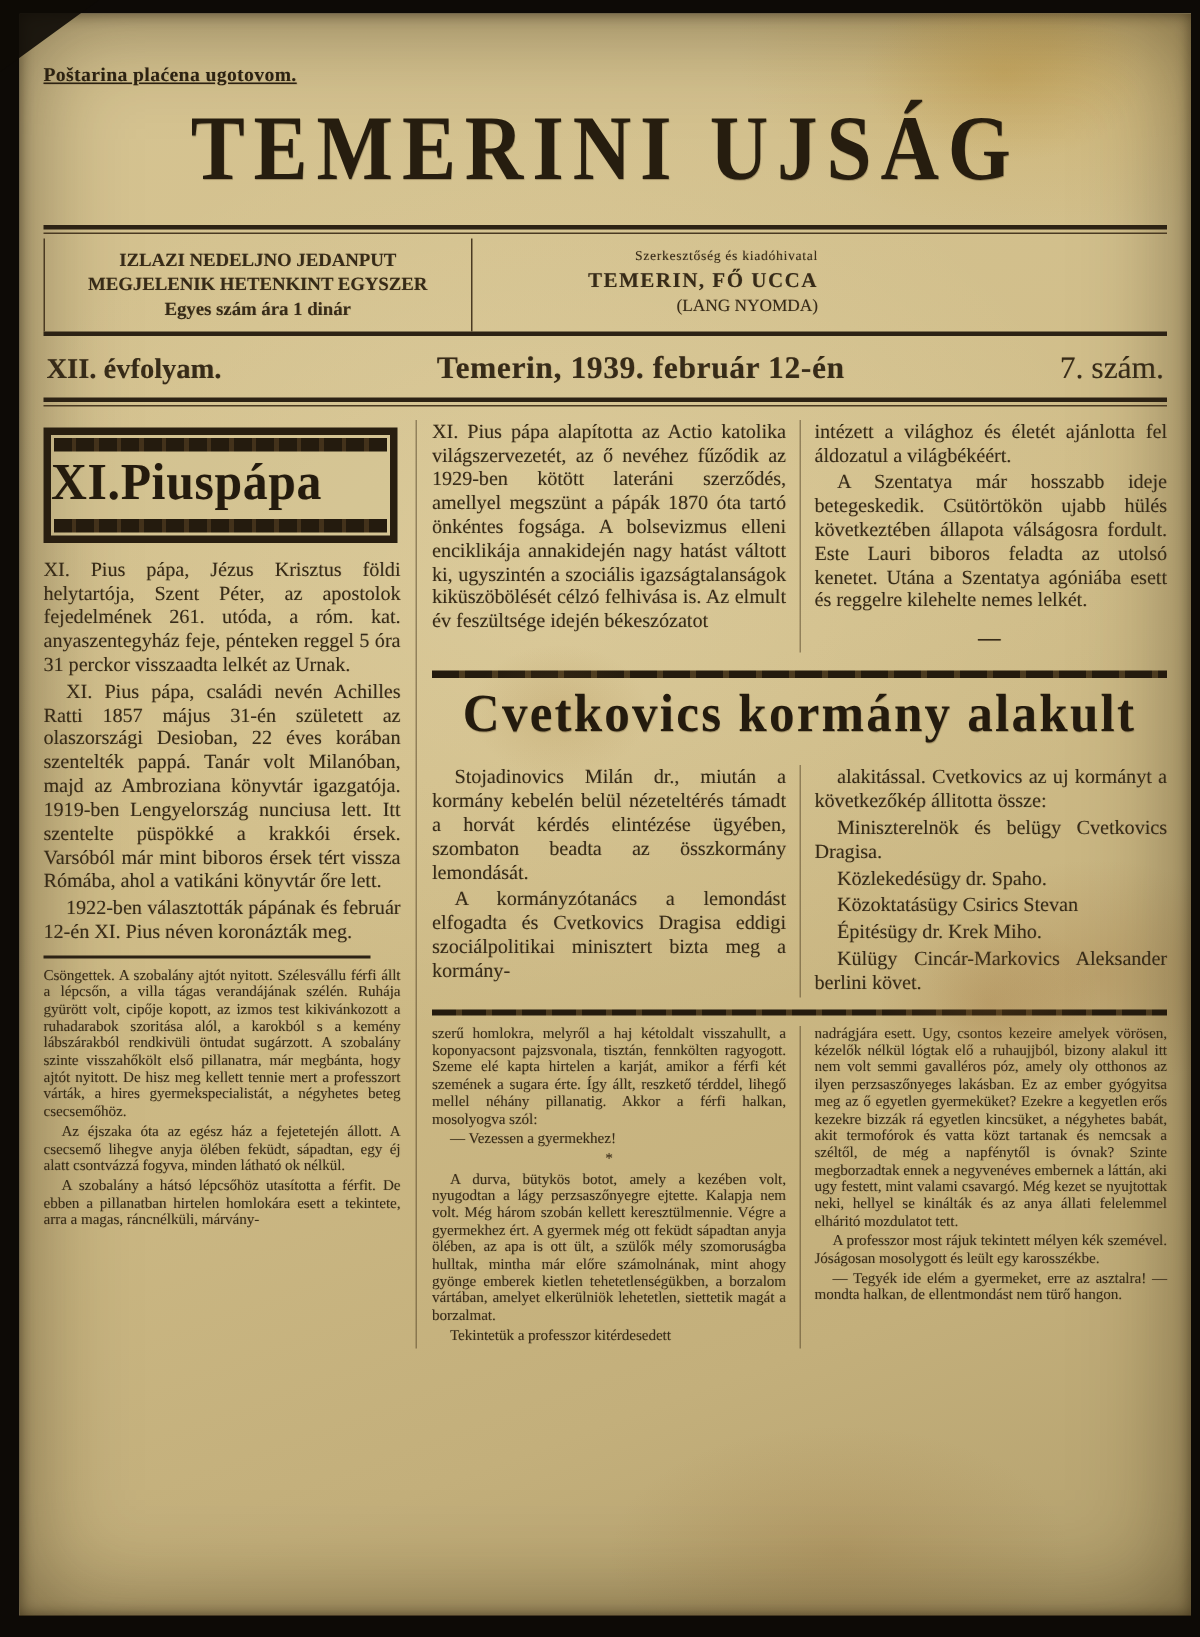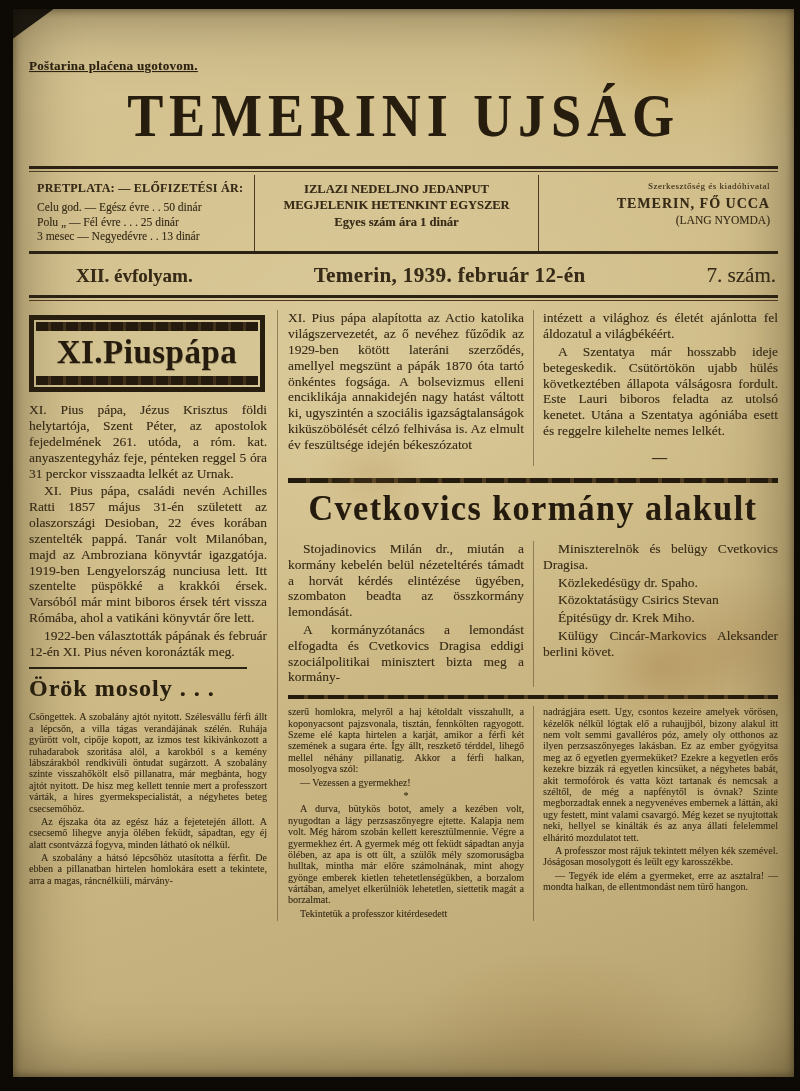--- a/index.html
+++ b/index.html
@@ -3,21 +3,21 @@
 <meta charset="utf-8">
 <style>
   html,body{margin:0;padding:0;}
   body{
     width:800px;height:1091px;position:relative;overflow:hidden;
     background:#0d0a06;
     font-family:"Liberation Serif","DejaVu Serif",serif;
   }
   .paper{
     position:absolute;top:9px;left:13px;width:781px;height:1068px;
-    box-sizing:border-box;padding:16px 16px;overflow:hidden;
+    box-sizing:border-box;padding:0 16px;overflow:hidden;
     color:#372b18;
     background:
       radial-gradient(ellipse 300px 180px at 88% 2%, rgba(190,150,60,.30), transparent 70%),
       radial-gradient(ellipse 160px 110px at 92% 60%, rgba(150,105,50,.25), transparent 70%),
       radial-gradient(ellipse 220px 120px at 70% 96%, rgba(150,110,55,.22), transparent 70%),
       radial-gradient(ellipse 520px 420px at 45% 35%, rgba(255,246,214,.20), transparent 75%),
       linear-gradient(160deg,#d6c492 0%,#d0bd89 45%,#c3af7b 80%,#b3a06d 100%);
     box-shadow:inset 0 0 70px rgba(45,32,10,.55), inset 0 0 10px rgba(25,17,5,.6);
   }
   .corner-shadow{position:absolute;top:0;left:0;width:66px;height:48px;background:#0d0a06;
@@ -38,29 +38,29 @@
   .info-cell.c1{width:30%;}
   .info-cell.c2{width:38%;text-align:center;border-left:1px solid #4a3a22;}
   .info-cell.c3{width:32%;text-align:right;border-left:1px solid #4a3a22;}
   .info-title{font-weight:bold;font-size:12px;letter-spacing:.3px;margin-bottom:3px;}
   .info-line{white-space:nowrap;}
   .c2 .info-line{font-weight:bold;font-size:12.5px;}
   .c3 .info-line.tiny{font-size:9px;letter-spacing:.5px;}
   .c3 .info-line.mid{font-size:14px;font-weight:bold;letter-spacing:1px;margin-top:2px;}
 
   .dateline{display:flex;justify-content:space-between;align-items:baseline;padding:9px 2px 7px;}
-  .dl-vol{font-size:19px;font-weight:bold;margin-left:45px;}
+  .dl-vol{font-size:19px;font-weight:bold;}
   .dl-date{font-size:21px;font-weight:bold;letter-spacing:.4px;}
   .dl-issue{font-size:21px;font-weight:normal;}
 
   .content{display:flex;margin-top:9px;}
   .col-left{width:248px;box-sizing:border-box;padding-right:10px;flex:none;}
   .col-rightarea{flex:1;box-sizing:border-box;border-left:1px solid rgba(62,46,22,.45);padding-left:10px;min-width:0;}
 
-  .pius-box{border:5px solid #281e10;margin:5px 2px 10px 0;text-align:center;background:rgba(210,195,145,.35);}
+  .pius-box{border:5px solid #281e10;margin:5px 2px 10px 0;background:rgba(210,195,145,.35);}
   .pius-bar{height:9px;margin:2px 2px;background:repeating-linear-gradient(90deg,#241b0e 0 12px,#43321b 12px 15px);}
   .pius-title{font-size:33px;font-weight:bold;letter-spacing:.5px;color:#241b0e;padding:1px 0 3px;transform:scaleY(1.05);}
 
   .body{font-size:13.4px;line-height:1.18;text-align:justify;text-indent:15px;margin:0 0 2px;}
   .body-sm{font-size:10px;line-height:1.14;text-align:justify;text-indent:12px;margin:0 0 2px;}
   .noindent{text-indent:0;}
   .center{text-align:center;text-indent:0;}
 
   .thinrule{height:2px;background:#2c2214;margin:8px 20px 6px 0;}
   .orok-headline{font-size:24px;font-weight:bold;letter-spacing:1px;color:#2a200f;margin:2px 0 9px;}
@@ -92,26 +92,20 @@
   <div class="stamp">Poštarina plaćena ugotovom.</div>
 
   <div class="masthead">
     <span>TEMERINI UJSÁG</span>
   </div>
 
   <div class="info-wrap">
     <div class="rule2"></div>
     <div class="rule1"></div>
     <div class="info-grid">
-      <div class="info-cell c1">
-        <div class="info-title">PRETPLATA: — ELŐFIZETÉSI ÁR:</div>
-        <div class="info-line">Celu god. — Egész évre . . 50 dinár</div>
-        <div class="info-line">Polu  „  — Fél évre . . . 25 dinár</div>
-        <div class="info-line">3 mesec — Negyedévre . . 13 dinár</div>
-      </div>
       <div class="info-cell c2">
         <div class="info-line">IZLAZI NEDELJNO JEDANPUT</div>
         <div class="info-line">MEGJELENIK HETENKINT EGYSZER</div>
         <div class="info-line">Egyes szám ára 1 dinár</div>
       </div>
       <div class="info-cell c3">
         <div class="info-line tiny">Szerkesztőség és kiadóhivatal</div>
         <div class="info-line mid">TEMERIN, FŐ UCCA</div>
         <div class="info-line">(LANG NYOMDA)</div>
       </div>
@@ -132,21 +126,20 @@
       <div class="pius-box">
         <div class="pius-bar"></div>
         <div class="pius-title">XI.Piuspápa</div>
         <div class="pius-bar"></div>
       </div>
       <p class="body noindent">XI. Pius pápa, Jézus Krisztus földi helytartója, Szent Péter, az apostolok fejedelmének 261. utóda, a róm. kat. anyaszentegyház feje, pénteken reggel 5 óra 31 perckor visszaadta lelkét az Urnak.</p>
       <p class="body">XI. Pius pápa, családi nevén Achilles Ratti 1857 május 31-én született az olaszországi Desioban, 22 éves korában szentelték pappá. Tanár volt Milanóban, majd az Ambroziana könyvtár igazgatója. 1919-ben Lengyelország nunciusa lett. Itt szentelte püspökké a krakkói érsek. Varsóból már mint biboros érsek tért vissza Rómába, ahol a vatikáni könyvtár őre lett.</p>
       <p class="body">1922-ben választották pápának és február 12-én XI. Pius néven koronázták meg.</p>
 
       <div class="thinrule"></div>
-      <div class="orok-headline">Örök mosoly . . .</div>
       <p class="body-sm noindent">Csöngettek. A szobalány ajtót nyitott. Szélesvállu férfi állt a lépcsőn, a villa tágas verandájának szélén. Ruhája gyürött volt, cipője kopott, az izmos test kikivánkozott a ruhadarabok szoritása alól, a karokból s a kemény lábszárakból rendkivüli öntudat sugárzott. A szobalány szinte visszahőkölt első pillanatra, már megbánta, hogy ajtót nyitott. De hisz meg kellett tennie mert a professzort várták, a hires gyermekspecialistát, a négyhetes beteg csecsemőhöz.</p>
       <p class="body-sm">Az éjszaka óta az egész ház a fejetetején állott. A csecsemő lihegve anyja ölében feküdt, sápadtan, egy éj alatt csontvázzá fogyva, minden látható ok nélkül.</p>
       <p class="body-sm">A szobalány a hátsó lépcsőhöz utasította a férfit. De ebben a pillanatban hirtelen homlokára esett a tekintete, arra a magas, ráncnélküli, márvány-</p>
     </div>
 
     <div class="col-rightarea">
 
       <div class="tworow">
         <div class="cc a">
           <p class="body noindent">XI. Pius pápa alapította az Actio katolika világszervezetét, az ő nevéhez fűződik az 1929-ben kötött lateráni szerződés, amellyel megszünt a pápák 1870 óta tartó önkéntes fogsága. A bolsevizmus elleni enciklikája annakidején nagy hatást váltott ki, ugyszintén a szociális igazságtalanságok kiküszöbölését célzó felhivása is. Az elmult év feszültsége idején békeszózatot</p>
@@ -161,20 +154,21 @@
       <div class="bar-heavy"></div>
 
       <div class="cvet-headline">Cvetkovics kormány alakult</div>
 
       <div class="tworow">
         <div class="cc a">
           <p class="body">Stojadinovics Milán dr., miután a kormány kebelén belül nézeteltérés támadt a horvát kérdés elintézése ügyében, szombaton beadta az összkormány lemondását.</p>
           <p class="body">A kormányzótanács a lemondást elfogadta és Cvetkovics Dragisa eddigi szociálpolitikai minisztert bizta meg a kormány-</p>
         </div>
         <div class="cc b">
+          <p class="body">alakitással. Cvetkovics az uj kormányt a következőkép állitotta össze:</p>
           <p class="body">Miniszterelnök és belügy Cvetkovics Dragisa.</p>
           <p class="body">Közlekedésügy dr. Spaho.</p>
           <p class="body">Közoktatásügy Csirics Stevan</p>
           <p class="body">Épitésügy dr. Krek Miho.</p>
           <p class="body">Külügy Cincár-Markovics Aleksander berlini követ.</p>
         </div>
       </div>
 
       <div class="bar-heavy2"></div>
 

